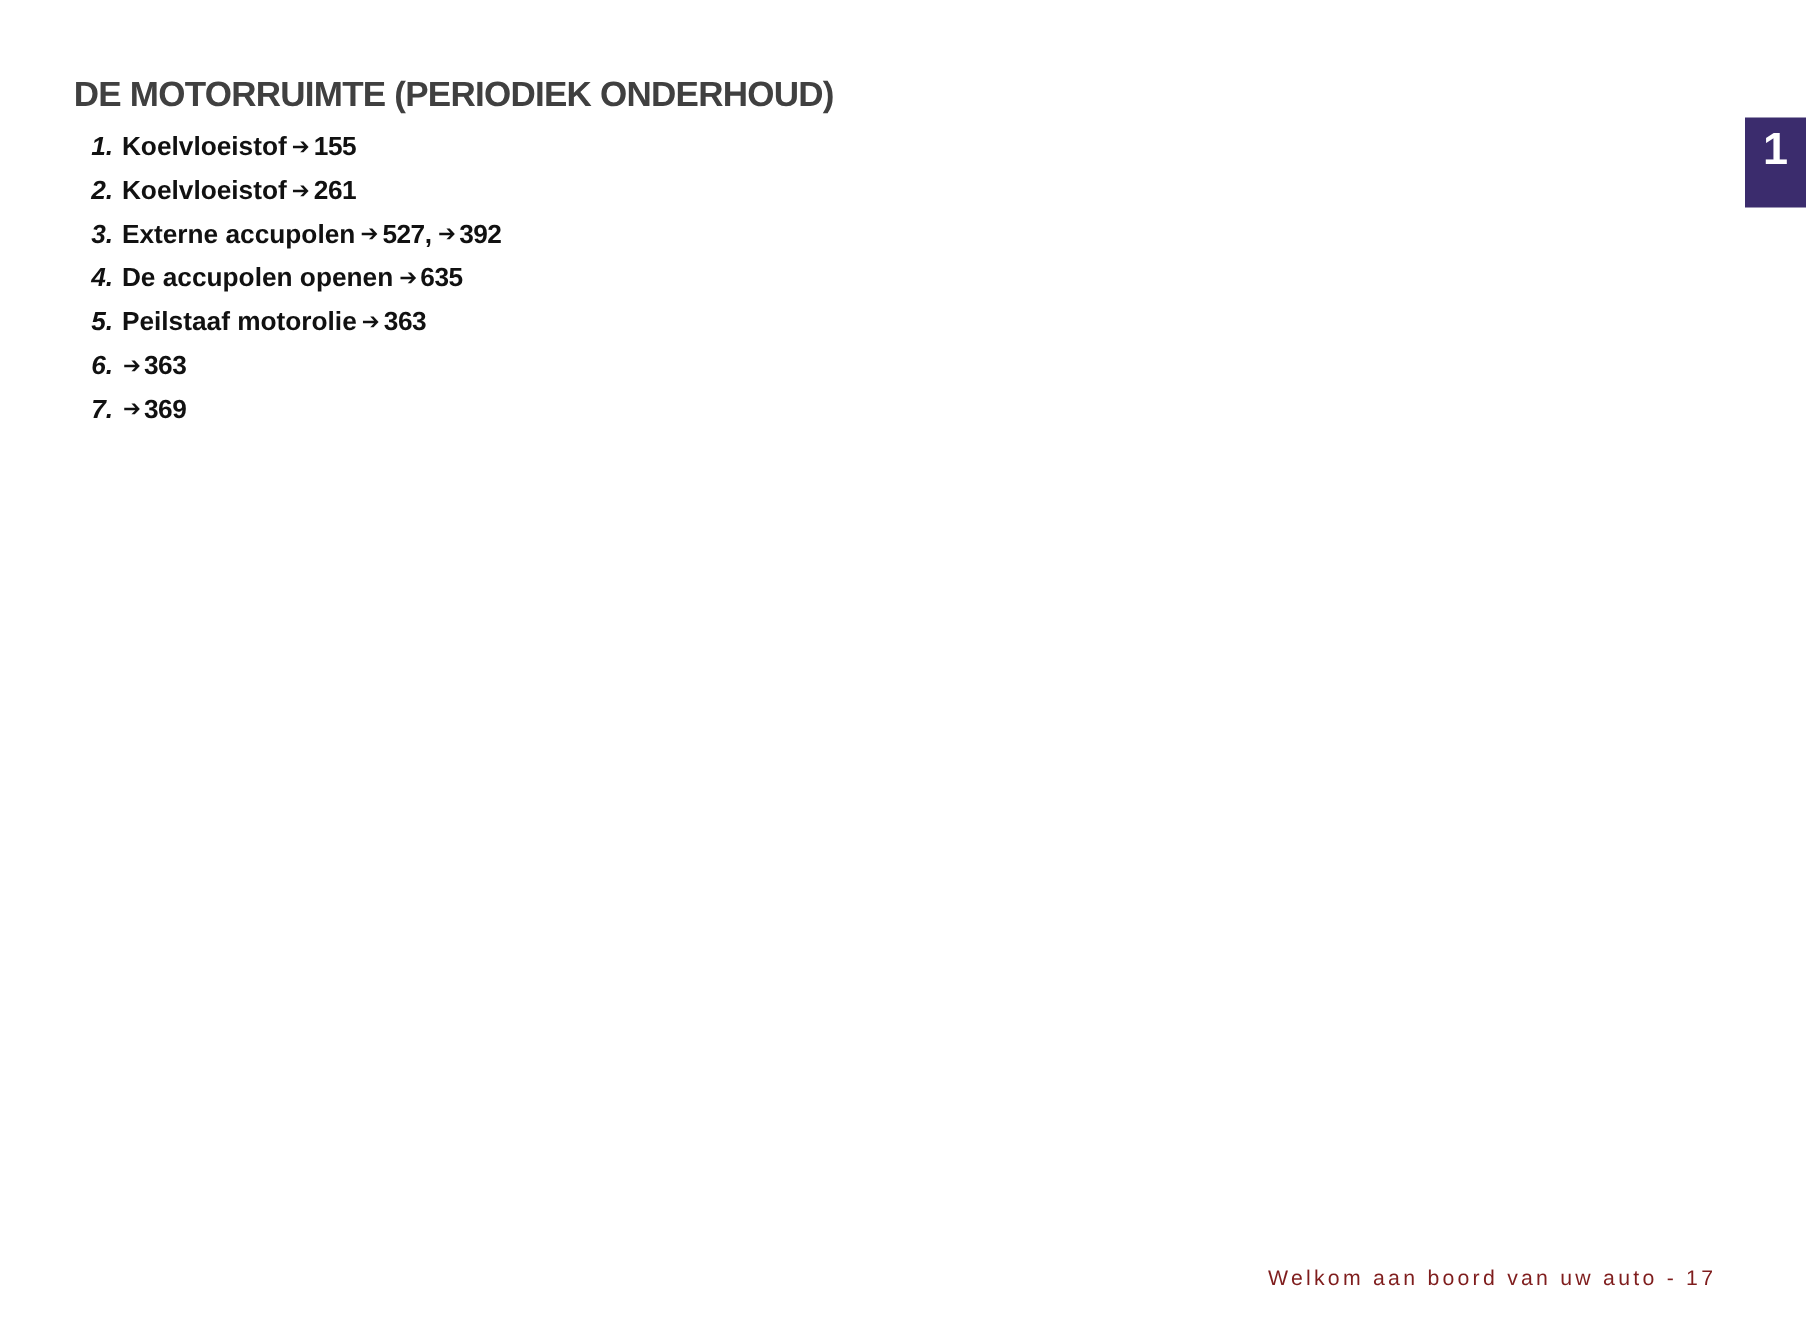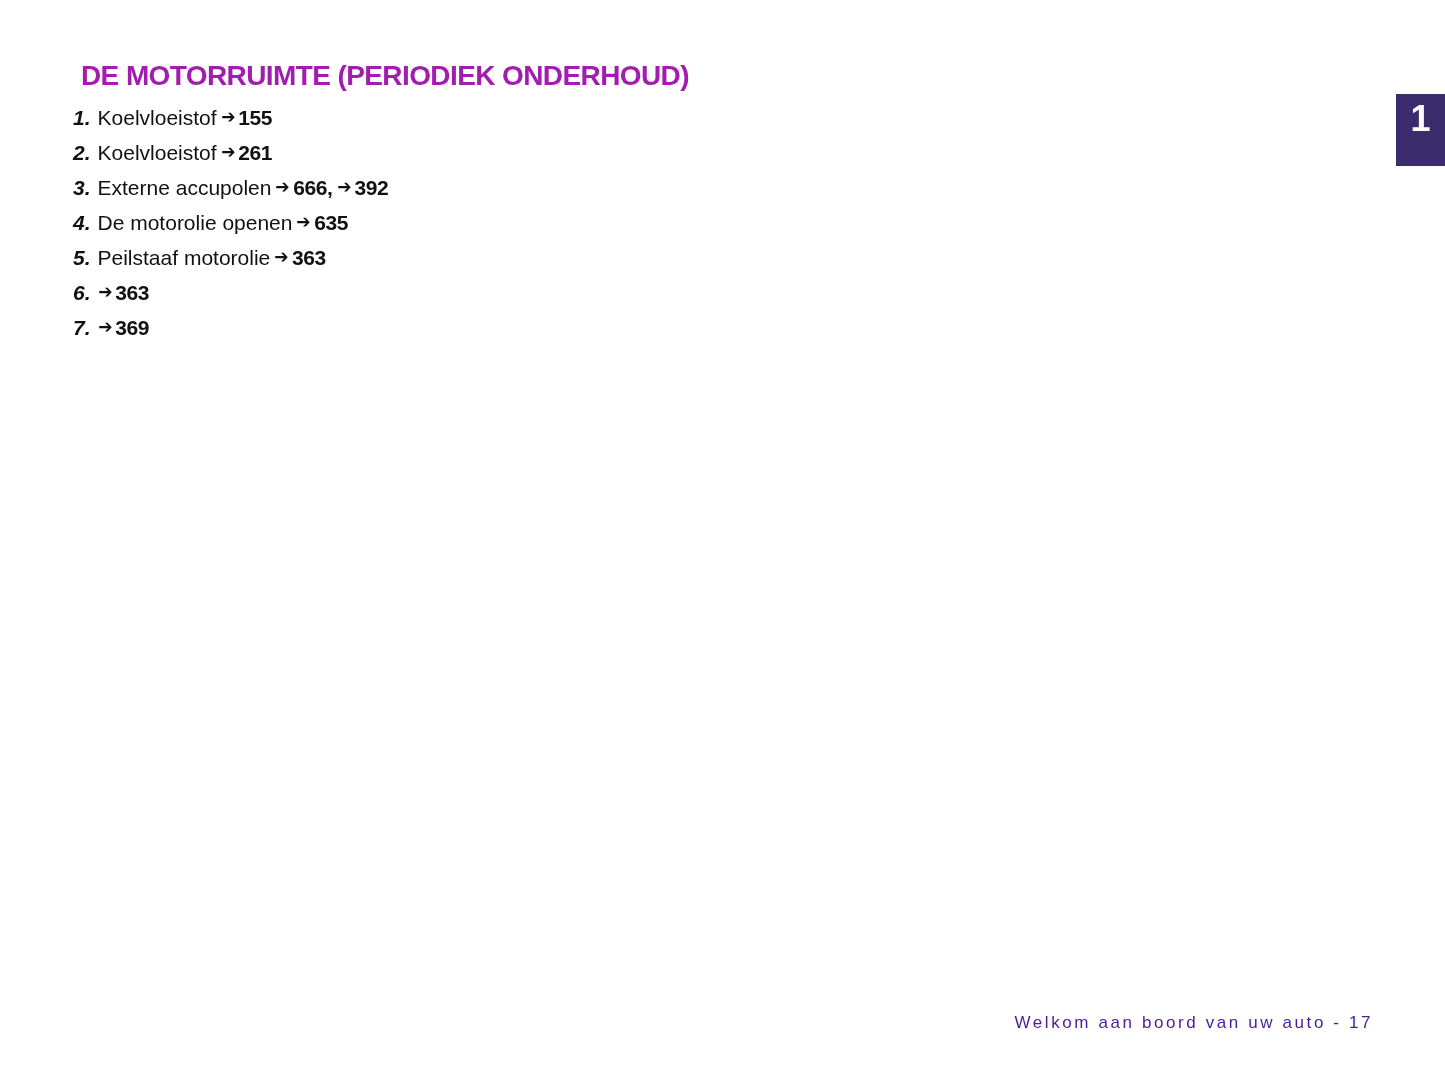--- a/index.html
+++ b/index.html
@@ -10,26 +10,26 @@
     body {
       width: 1445px;
       height: 1070px;
       position: relative;
       overflow: hidden;
       font-family: "Liberation Sans", "DejaVu Sans", sans-serif;
       color: #111111;
     }
     .page-title {
       position: absolute;
-      left: 81px;
+      left: 59px;
       top: 41px;
       font-size: 28px;
       font-weight: bold;
       letter-spacing: -0.6px;
-      color: #a21caf;
+      color: #404040;
       white-space: nowrap;
     }
     .items {
       position: absolute;
       left: 73px;
       top: 100px;
       margin: 0;
       padding: 0;
       list-style: none;
     }
@@ -41,20 +41,21 @@
       display: flex;
       align-items: center;
     }
     .item-num {
       font-weight: bold;
       font-style: italic;
       margin-right: 7px;
     }
     .item-label {
       margin-right: 4px;
+      font-weight: bold;
     }
     .ref {
       display: inline-flex;
       align-items: center;
       font-weight: bold;
       letter-spacing: -0.4px;
     }
     .arrow {
       font-weight: bold;
       font-size: 18px;
@@ -80,21 +81,21 @@
       justify-content: center;
       padding-top: 4px;
       box-sizing: border-box;
     }
     .footer {
       position: absolute;
       right: 72px;
       top: 1013px;
       font-size: 17px;
       letter-spacing: 2.6px;
-      color: #4c1d95;
+      color: #7f1d1d;
       white-space: nowrap;
     }
   </style>
 </head>
 <body>
 
 <h1 class="page-title">DE MOTORRUIMTE (PERIODIEK ONDERHOUD)</h1>
 
 <ul class="items">
   <li class="item">
@@ -111,31 +112,31 @@
     <a class="ref">
       <span class="arrow">➔</span>
       <span>261</span>
     </a>
   </li>
   <li class="item">
     <span class="item-num">3.</span>
     <span class="item-label">Externe accupolen</span>
     <a class="ref">
       <span class="arrow">➔</span>
-      <span>666</span>
+      <span>527</span>
     </a>
     <span class="sep">,</span>
     <a class="ref">
       <span class="arrow">➔</span>
       <span>392</span>
     </a>
   </li>
   <li class="item">
     <span class="item-num">4.</span>
-    <span class="item-label">De motorolie openen</span>
+    <span class="item-label">De accupolen openen</span>
     <a class="ref">
       <span class="arrow">➔</span>
       <span>635</span>
     </a>
   </li>
   <li class="item">
     <span class="item-num">5.</span>
     <span class="item-label">Peilstaaf motorolie</span>
     <a class="ref">
       <span class="arrow">➔</span>

